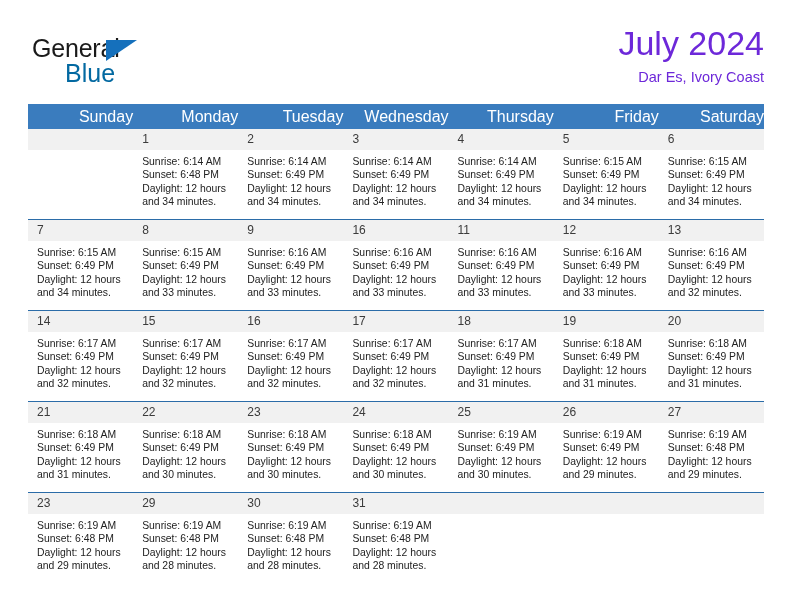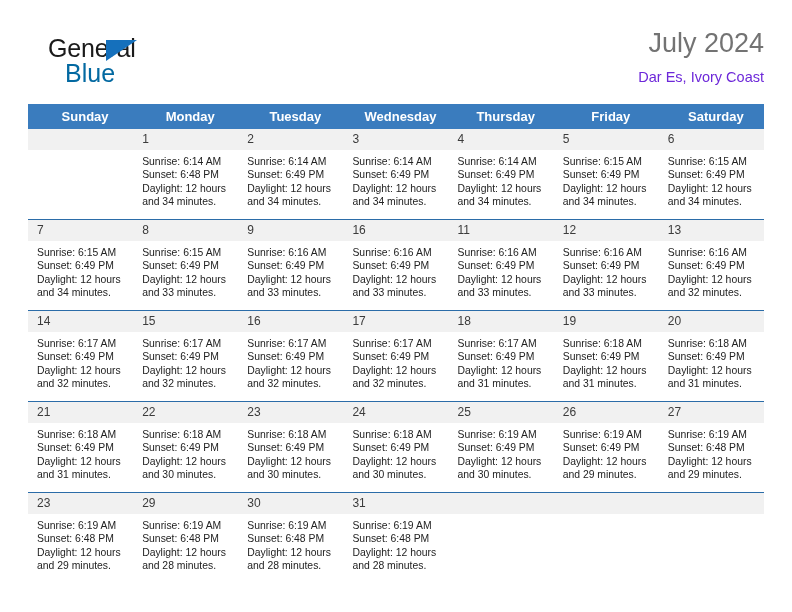--- a/index.html
+++ b/index.html
@@ -31,21 +31,21 @@
   }
   .brand {
     position: absolute;
     left: 4px;
     top: 8px;
     width: 200px;
     height: 56px;
   }
   .brand-general {
     position: absolute;
-    left: 16px;
+    left: 0;
     top: 0;
     font-size: 25px;
     letter-spacing: -0.2px;
     color: #1a1a1a;
     line-height: 28px;
     font-weight: 400;
   }
   .brand-tri {
     position: absolute;
     left: 74px;
@@ -65,22 +65,22 @@
     font-weight: 400;
   }
 
   .title-block {
     position: absolute;
     right: 0;
     top: 0;
     text-align: right;
   }
   .cal-title {
-    font-size: 27px;
-    color: #737373;
+    font-size: 34px;
+    color: #6d28d9;
     line-height: 34px;
     white-space: nowrap;
   }
   .cal-subtitle {
     margin-top: 8px;
     font-size: 14.5px;
     color: #6d28d9;
     line-height: 18px;
     white-space: nowrap;
   }
@@ -93,23 +93,23 @@
     width: 736px;
   }
   table.cal-table {
     width: 736px;
     border-collapse: collapse;
     table-layout: fixed;
   }
   table.cal-table th {
     background: #3a7cbe;
     color: #ffffff;
-    font-size: 13px;
-    font-weight: bold;
-    text-align: center;
+    font-size: 16px;
+    font-weight: normal;
+    text-align: right;
     padding: 6px 0 6px 9px;
     height: 11px;
     line-height: 13px;
   }
   tr.week-row > td {
     vertical-align: top;
     padding: 0;
     border-top: 1.6px solid #2b6ca8;
     height: 90px;
   }

